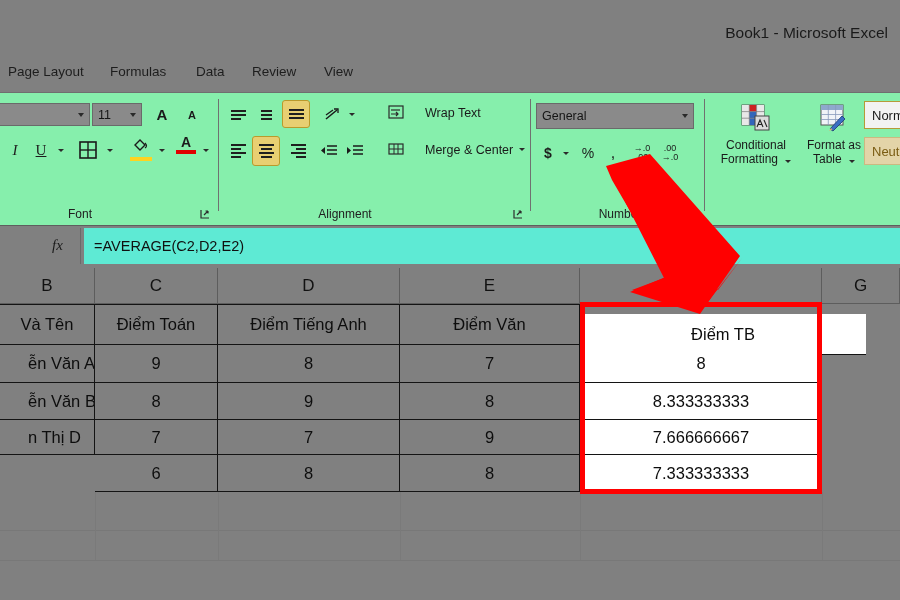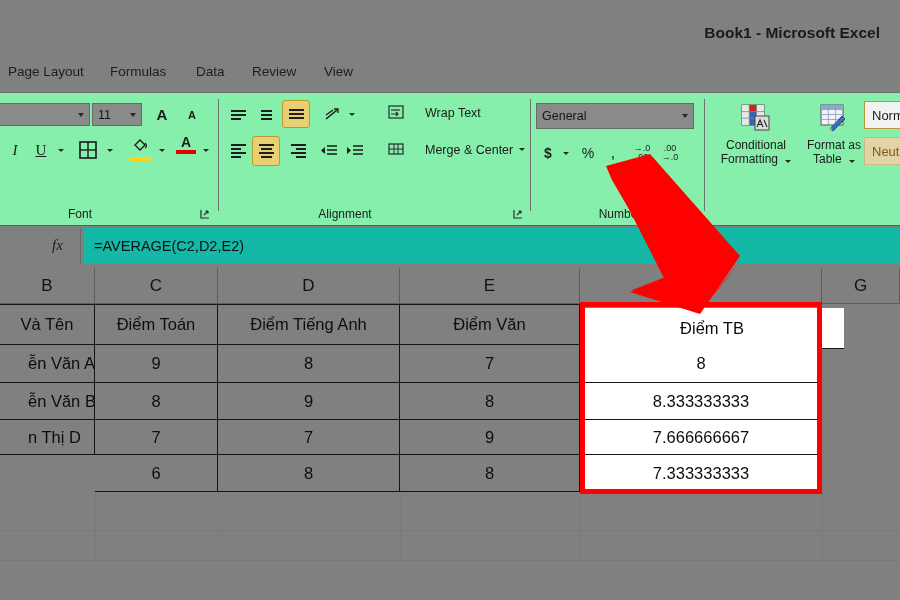--- a/index.html
+++ b/index.html
@@ -14,22 +14,22 @@
     width: 900px; height: 600px;
     background: #808080;
   }
 
   
   .titlebar {
     position: absolute; left: 0; top: 0; width: 900px; height: 56px;
     background: #808080;
   }
   .title-text {
-    position: absolute; right: 20px; top: 24px;
-    font-size: 15.5px; color: #1a1a1a; font-weight: 700;
+    position: absolute; right: 12px; top: 24px;
+    font-size: 15.5px; color: #1a1a1a; font-weight: 400;
     white-space: nowrap;
   }
 
   
   .tabstrip {
     position: absolute; left: 0; top: 58px; width: 900px; height: 32px;
   }
   .tab {
     position: absolute; top: 4px;
     font-size: 13.5px; color: #1d1d1d;
@@ -138,21 +138,21 @@
     position: absolute; left: 52px; top: 11px;
     font-family: "Liberation Serif", serif;
     font-style: italic; font-size: 15px; color: #1b1b1b;
   }
   .fx-divider {
     position: absolute; left: 80px; top: 2px; width: 1px; height: 36px;
     background: #6a6a6a;
   }
   .formula-input {
     position: absolute; left: 84px; top: 2px; right: 0; height: 36px;
-    background: #14b8a6;
+    background: #5eead4;
     display: flex; align-items: center;
   }
   .formula-text {
     margin-left: 10px;
     font-size: 14.5px; color: #101010; white-space: nowrap;
   }
 
   
   .sheet {
     position: absolute; left: 0; top: 268px; width: 900px; height: 332px;
@@ -501,21 +501,21 @@
     <div class="colhead" style="left:95px;  width:123px;">C</div>
     <div class="colhead" style="left:218px; width:182px;">D</div>
     <div class="colhead" style="left:400px; width:180px;">E</div>
     <div class="colhead" style="left:580px; width:242px;">F</div>
     <div class="colhead" style="left:822px; width:78px;">G</div>
 
     <div class="cell hdr topline" style="left:0px;   top:36px; width:95px;  height:41px;">Và Tên</div>
     <div class="cell hdr topline" style="left:95px;  top:36px; width:123px; height:41px;">Điểm Toán</div>
     <div class="cell hdr topline" style="left:218px; top:36px; width:182px; height:41px;">Điểm Tiếng Anh</div>
     <div class="cell hdr topline" style="left:400px; top:36px; width:180px; height:41px;">Điểm Văn</div>
-    <div class="cell hdr fcol" style="left:580px; top:40px; width:264px; height:41px;text-align:right;">Điểm TB</div>
+    <div class="cell hdr fcol" style="left:580px; top:46px; width:286px; height:41px;text-align:right;">Điểm TB</div>
 
     <div class="cell left" style="left:0px;   top:77px; width:95px;  height:38px;">ễn Văn A</div>
     <div class="cell" style="left:95px;  top:77px; width:123px; height:38px;">9</div>
     <div class="cell" style="left:218px; top:77px; width:182px; height:38px;">8</div>
     <div class="cell" style="left:400px; top:77px; width:180px; height:38px;">7</div>
     <div class="cell fcol" style="left:580px; top:77px; width:242px; height:38px;">8</div>
 
     <div class="cell left" style="left:0px;   top:115px; width:95px;  height:37px;">ễn Văn B</div>
     <div class="cell" style="left:95px;  top:115px; width:123px; height:37px;">8</div>
     <div class="cell" style="left:218px; top:115px; width:182px; height:37px;">9</div>

